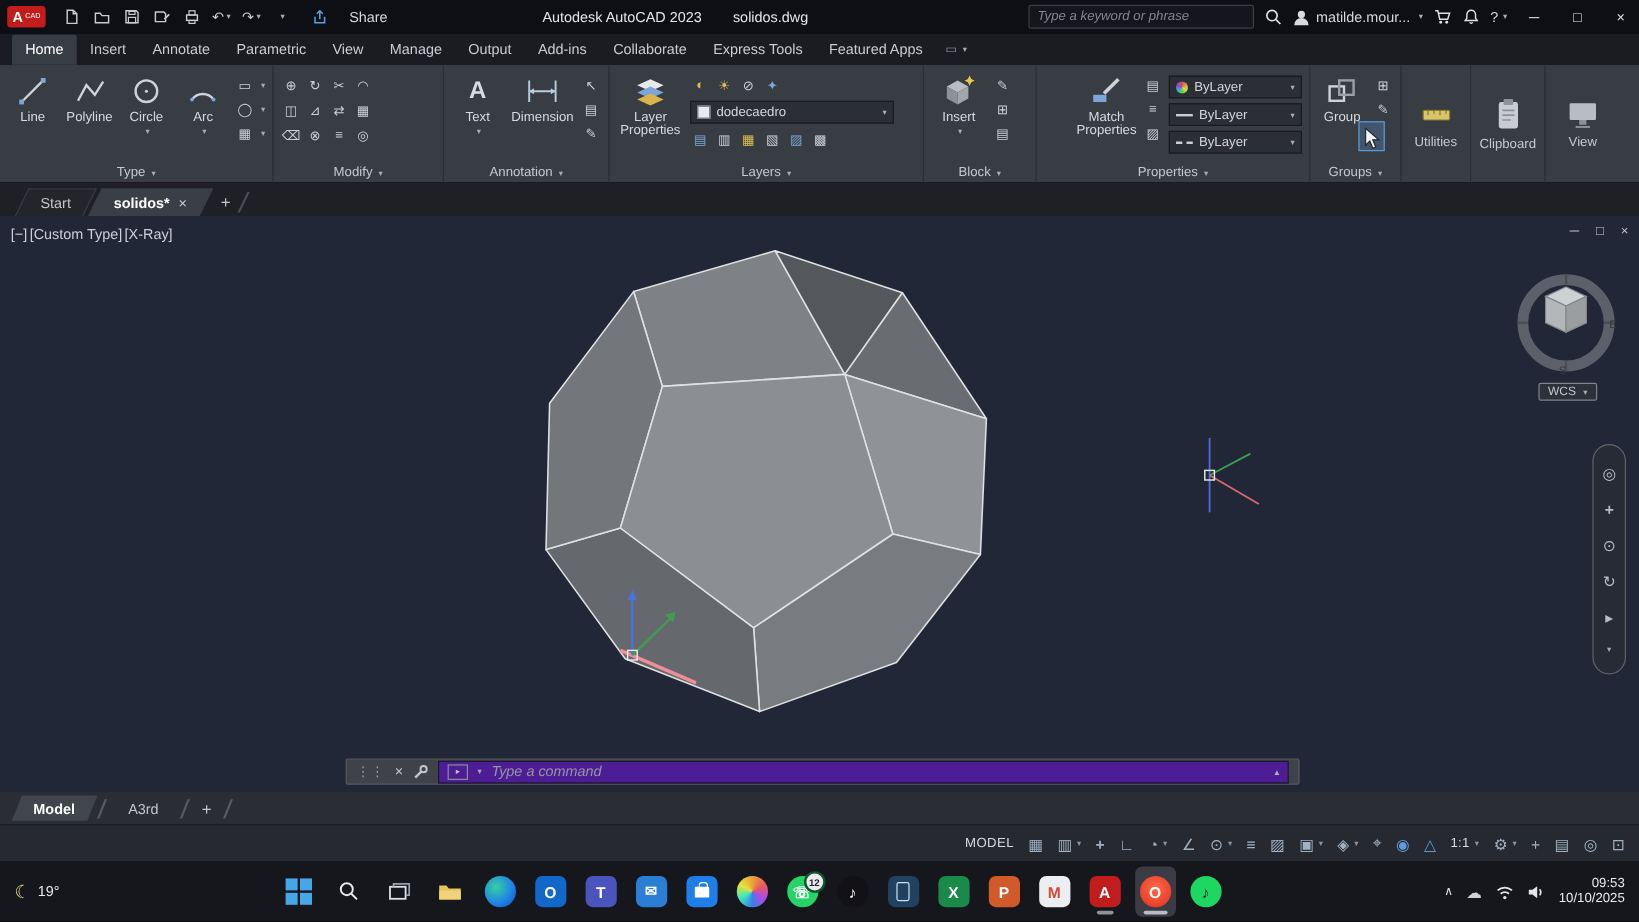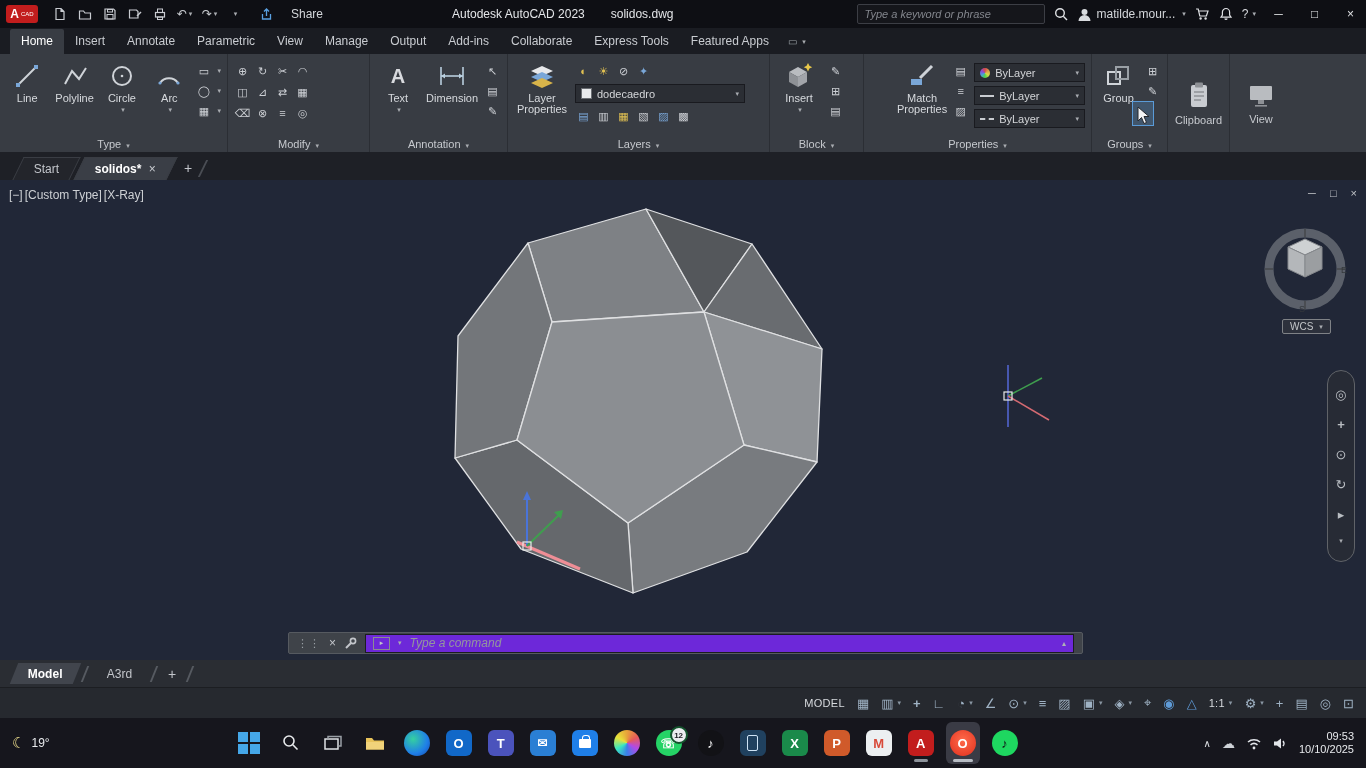--- a/index.html
+++ b/index.html
@@ -83,21 +83,21 @@
     border-radius:14px;background:rgba(46,48,52,.55);display:flex;flex-direction:column;
     align-items:center;justify-content:space-around;padding:8px 0;box-sizing:border-box;
     color:#b9bdc2;font-size:13px;}
   .navbar .caret{margin:0;}
 
   .cmdbar{position:absolute;left:288px;top:452px;width:795px;height:22px;box-sizing:border-box;
     display:flex;align-items:center;gap:8px;background:rgba(66,69,75,.92);border:1px solid #565a60;
     border-radius:2px;padding:0 8px;z-index:30;}
   .cmd-drag{color:#9aa0a6;letter-spacing:1px;font-size:11px;}
   .cmd-x{color:#c3c6cb;font-size:12px;}
-  .cmd-input{flex:1;display:flex;align-items:center;gap:6px;background:#6d28d9;border:1px solid #1b1c21;
+  .cmd-input{flex:1;display:flex;align-items:center;gap:6px;background:#4c1d95;border:1px solid #1b1c21;
     height:17px;padding:0 7px;}
   .prompt-box{width:15px;height:11px;border:1px solid #8a8d92;display:flex;align-items:center;
     justify-content:center;font-size:7px;color:#c3c6cb;}
   input.cmd-text{flex:1;background:transparent;border:none;outline:none;color:#b5b8bd;
     font-size:12px;font-style:italic;}
   input.cmd-text::placeholder{color:#94979d;font-style:italic;}
   .cmd-up{color:#aeb1b6;font-size:8px;}
 
   
   .layout-tabs{position:absolute;left:0;top:660px;width:1366px;height:27px;background:#2a2d33;
@@ -478,20 +478,27 @@
       <div class="minicol">
         <span class="sicon">⊞</span>
         <span class="sicon">✎</span>
       </div>
       <div class="panel-label">
         <span>Groups</span>
         <span class="caret">▾</span>
       </div>
     </div>
 
+    <div class="panel collapsed" style="width:58px;">
+      <svg width="26" height="26">
+          <rect x="2" y="10" width="22" height="8" rx="1" fill="#d8c46a" stroke="#8a7a30"></rect>
+          <path d="M6,10 v4 M11,10 v3 M16,10 v4 M21,10 v3" stroke="#8a7a30" stroke-width="1"></path>
+        </svg>
+      <span class="clabel">Utilities</span>
+    </div>
     <div class="panel collapsed" style="width:62px;">
       <svg width="24" height="28">
           <rect x="4" y="4" width="16" height="22" rx="2" fill="#c9ccd1"></rect>
           <rect x="8" y="1.5" width="8" height="5" rx="1" fill="#8e9196"></rect>
           <path d="M7,11 h10 M7,15 h10 M7,19 h7" stroke="#8e9196" stroke-width="1.4"></path>
         </svg>
       <span class="clabel">Clipboard</span>
     </div>
     <div class="panel collapsed" style="width:62px;border-right:none;">
       <svg width="26" height="26">

